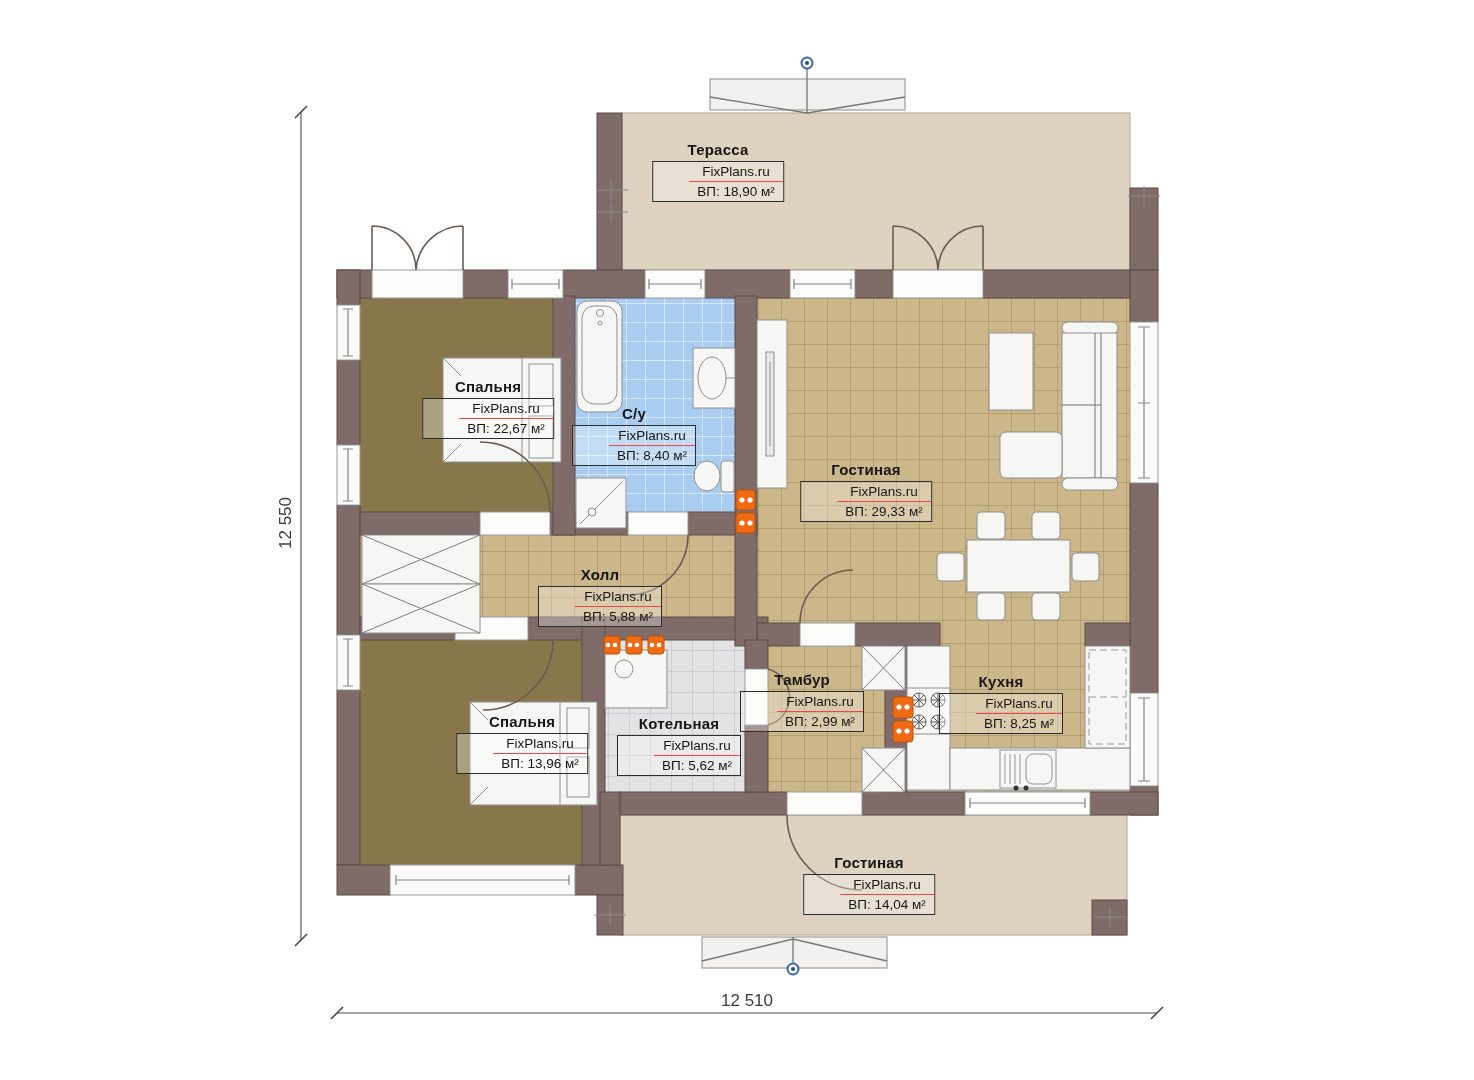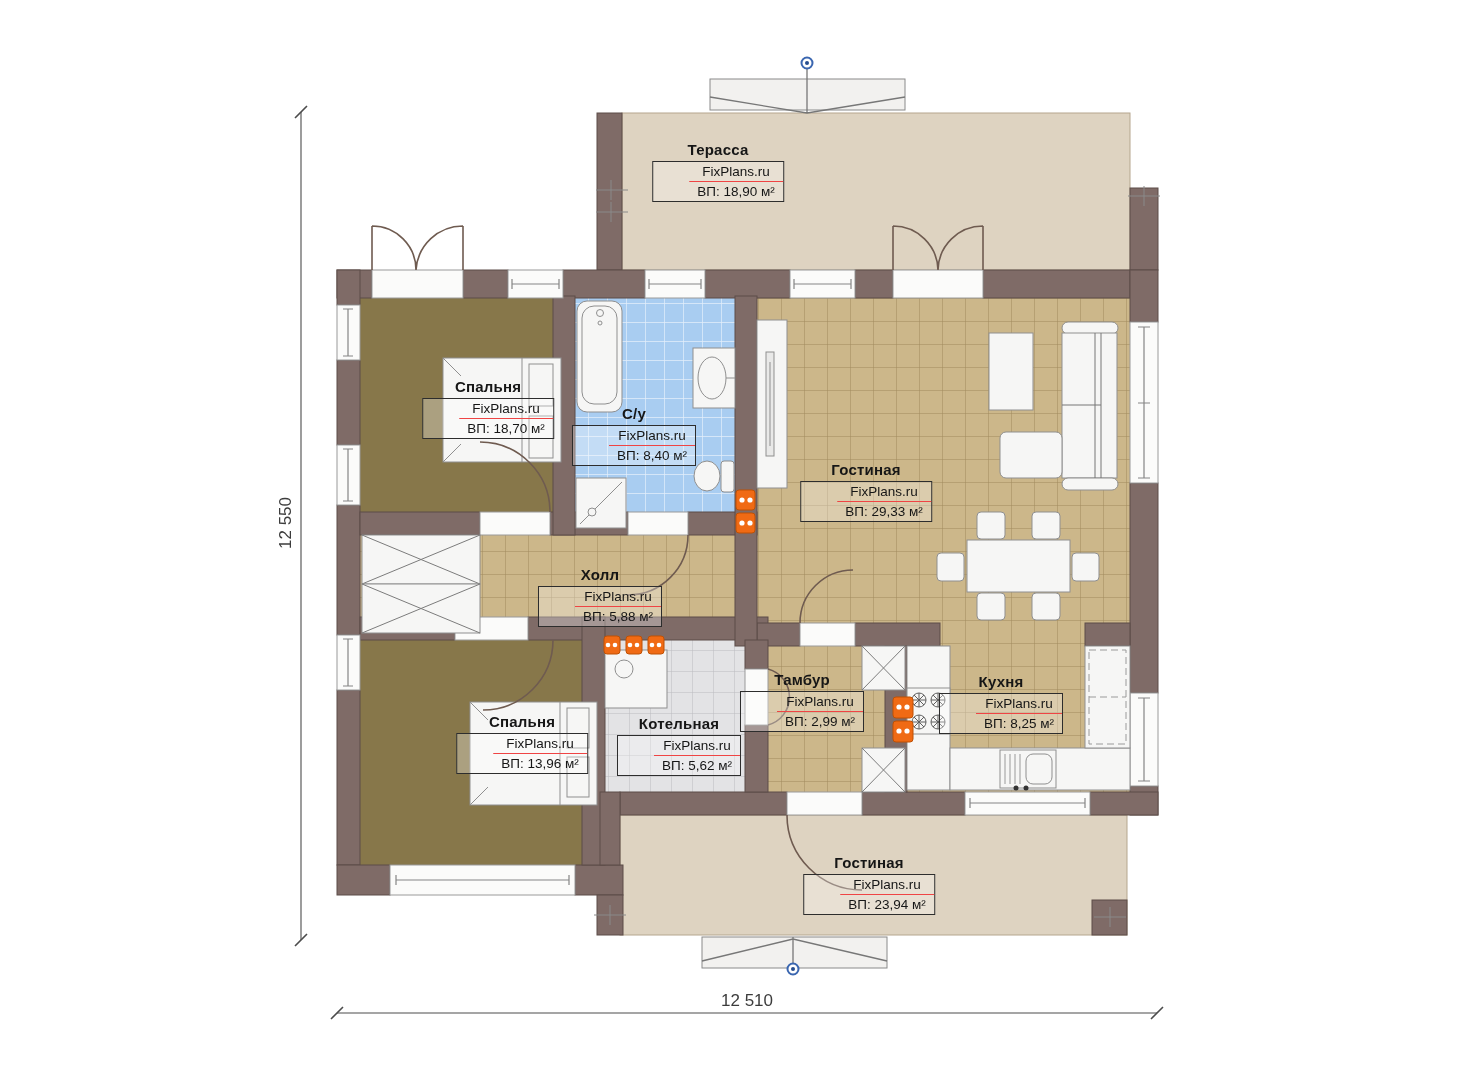--- a/index.html
+++ b/index.html
@@ -320,21 +320,21 @@
   <div class="label-box">
     <div class="row">FixPlans.ru</div>
     <div class="row">ВП: 18,90 м²</div>
   </div>
 </div>
 
 <div class="room-label" style="left:488px;top:378px;">
   <div class="room-name">Спальня</div>
   <div class="label-box">
     <div class="row">FixPlans.ru</div>
-    <div class="row">ВП: 18,70 м²</div>
+    <div class="row">ВП: 22,67 м²</div>
   </div>
 </div>
 
 <div class="room-label" style="left:634px;top:405px;">
   <div class="room-name">С/у</div>
   <div class="label-box">
     <div class="row">FixPlans.ru</div>
     <div class="row">ВП: 8,40 м²</div>
   </div>
 </div>
@@ -384,20 +384,20 @@
   <div class="label-box">
     <div class="row">FixPlans.ru</div>
     <div class="row">ВП: 8,25 м²</div>
   </div>
 </div>
 
 <div class="room-label" style="left:869px;top:854px;">
   <div class="room-name">Гостиная</div>
   <div class="label-box">
     <div class="row">FixPlans.ru</div>
-    <div class="row">ВП: 23,94 м²</div>
+    <div class="row">ВП: 14,04 м²</div>
   </div>
 </div>
 
 <div class="dim-label dim-v" style="left:286px;top:523px;">12 550</div>
 <div class="dim-label dim-h" style="left:747px;top:991px;">12 510</div>
 
 </div>
 
 </body></html>

